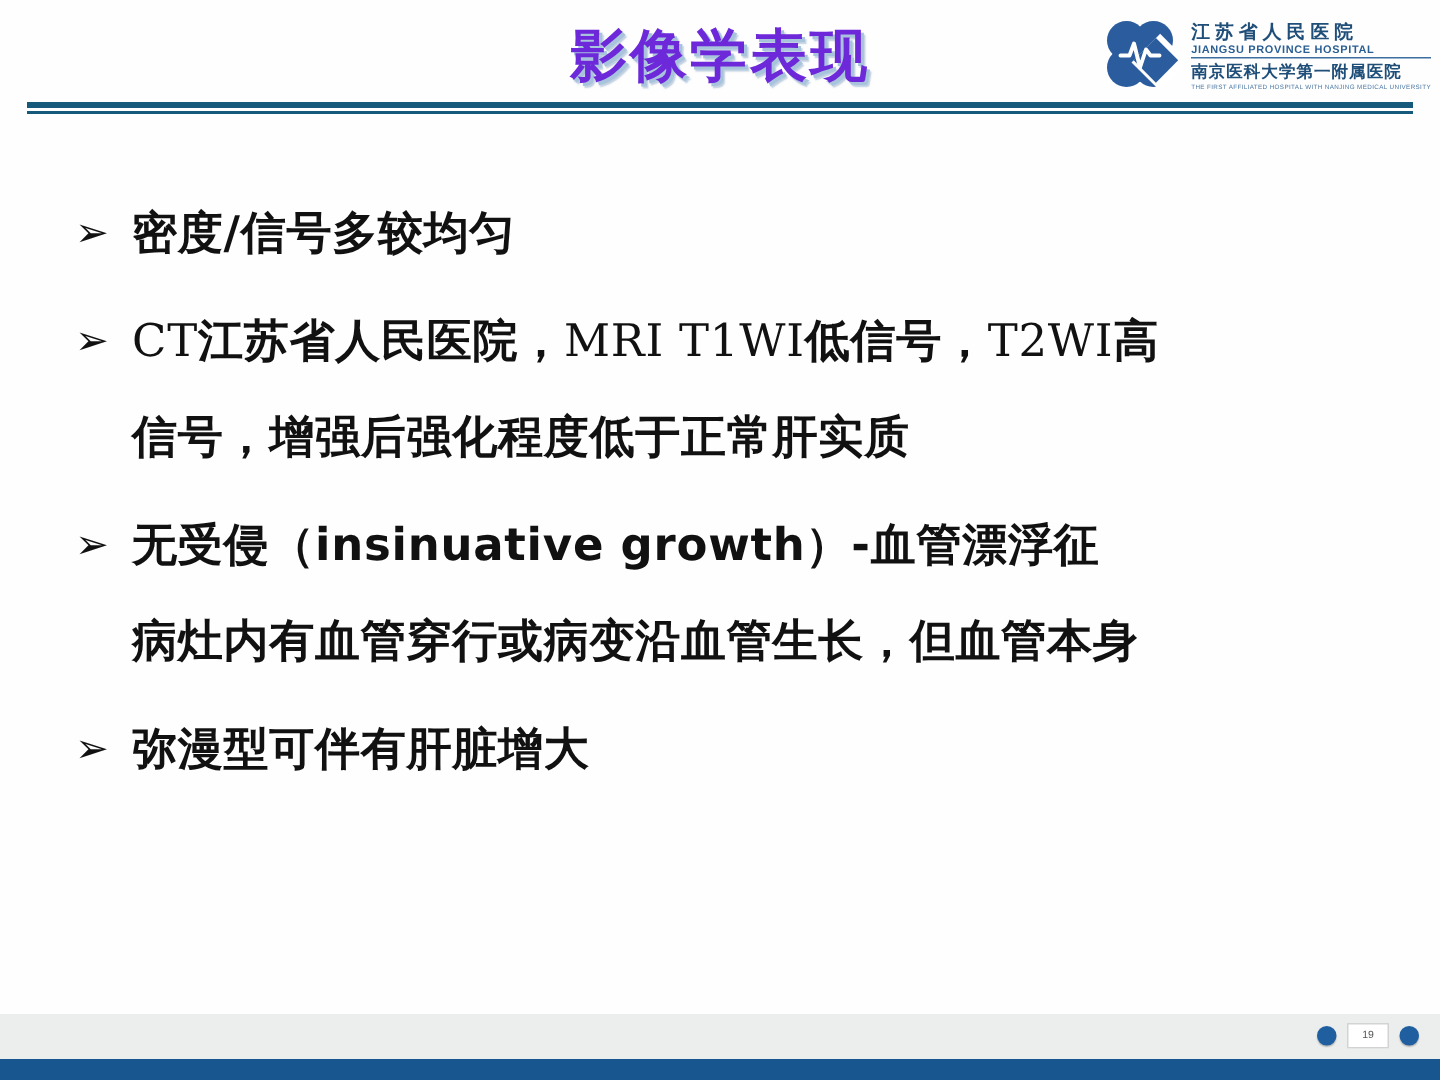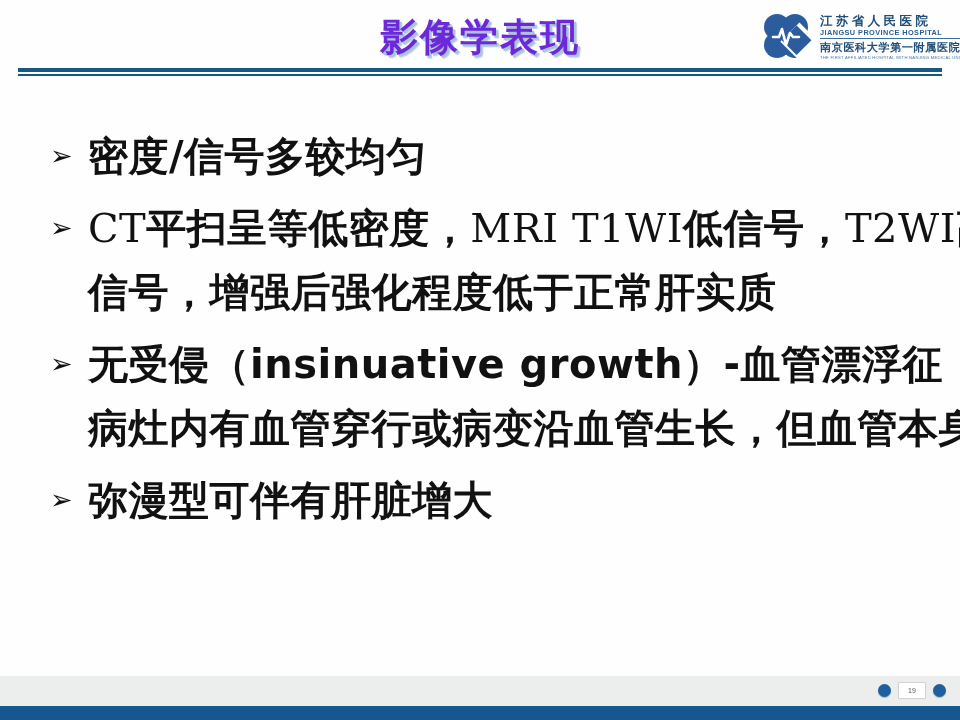--- a/index.html
+++ b/index.html
@@ -77,20 +77,21 @@
   
   .logo {
     position: absolute;
     right: 6px;
     top: 6px;
     width: 196px;
     height: 60px;
     display: flex;
     align-items: center;
     gap: 6px;
+    justify-content: flex-end;
   }
   .logo-mark {
     width: 56px;
     height: 56px;
     flex: 0 0 56px;
   }
   .logo-text {
     display: flex;
     flex-direction: column;
     justify-content: center;
@@ -156,21 +157,21 @@
     text-align: left;
     padding-left: 6px;
     box-sizing: border-box;
     user-select: none;
   }
   .bullet-body {
     flex: 1 1 auto;
   }
   .line {
     font-family: "DejaVu Sans", "Liberation Sans", sans-serif;
-    font-size: 40px;
+    font-size: 30px;
     font-weight: 700;
     color: #111111;
     line-height: 64px;
     letter-spacing: 0.5px;
     white-space: nowrap;
   }
   .line .serif {
     font-family: "DejaVu Serif", "Liberation Serif", serif;
     font-weight: 400;
   }
@@ -265,21 +266,21 @@
   <div class="content" id="bullet-container">
       <div class="bullet">
         <div class="bullet-marker">➢</div>
         <div class="bullet-body">
           <div class="line"><span>密度/信号多较均匀</span></div>
         </div>
       </div>
       <div class="bullet">
         <div class="bullet-marker">➢</div>
         <div class="bullet-body">
-          <div class="line"><span class="serif">CT</span><span>平扫呈等低密度，</span><span class="serif">MRI T1WI</span><span>低信号，</span><span class="serif">T2WI</span><span>高</span></div>
+          <div class="line"><span class="serif">CT</span><span>江苏省人民医院，</span><span class="serif">MRI T1WI</span><span>低信号，</span><span class="serif">T2WI</span><span>高</span></div>
           <div class="line"><span>信号，增强后强化程度低于正常肝实质</span></div>
         </div>
       </div>
       <div class="bullet">
         <div class="bullet-marker">➢</div>
         <div class="bullet-body">
           <div class="line"><span>无受侵（</span><span class="sans">insinuative growth</span><span>）-血管漂浮征</span></div>
           <div class="line"><span>病灶内有血管穿行或病变沿血管生长，但血管本身</span></div>
         </div>
       </div>

